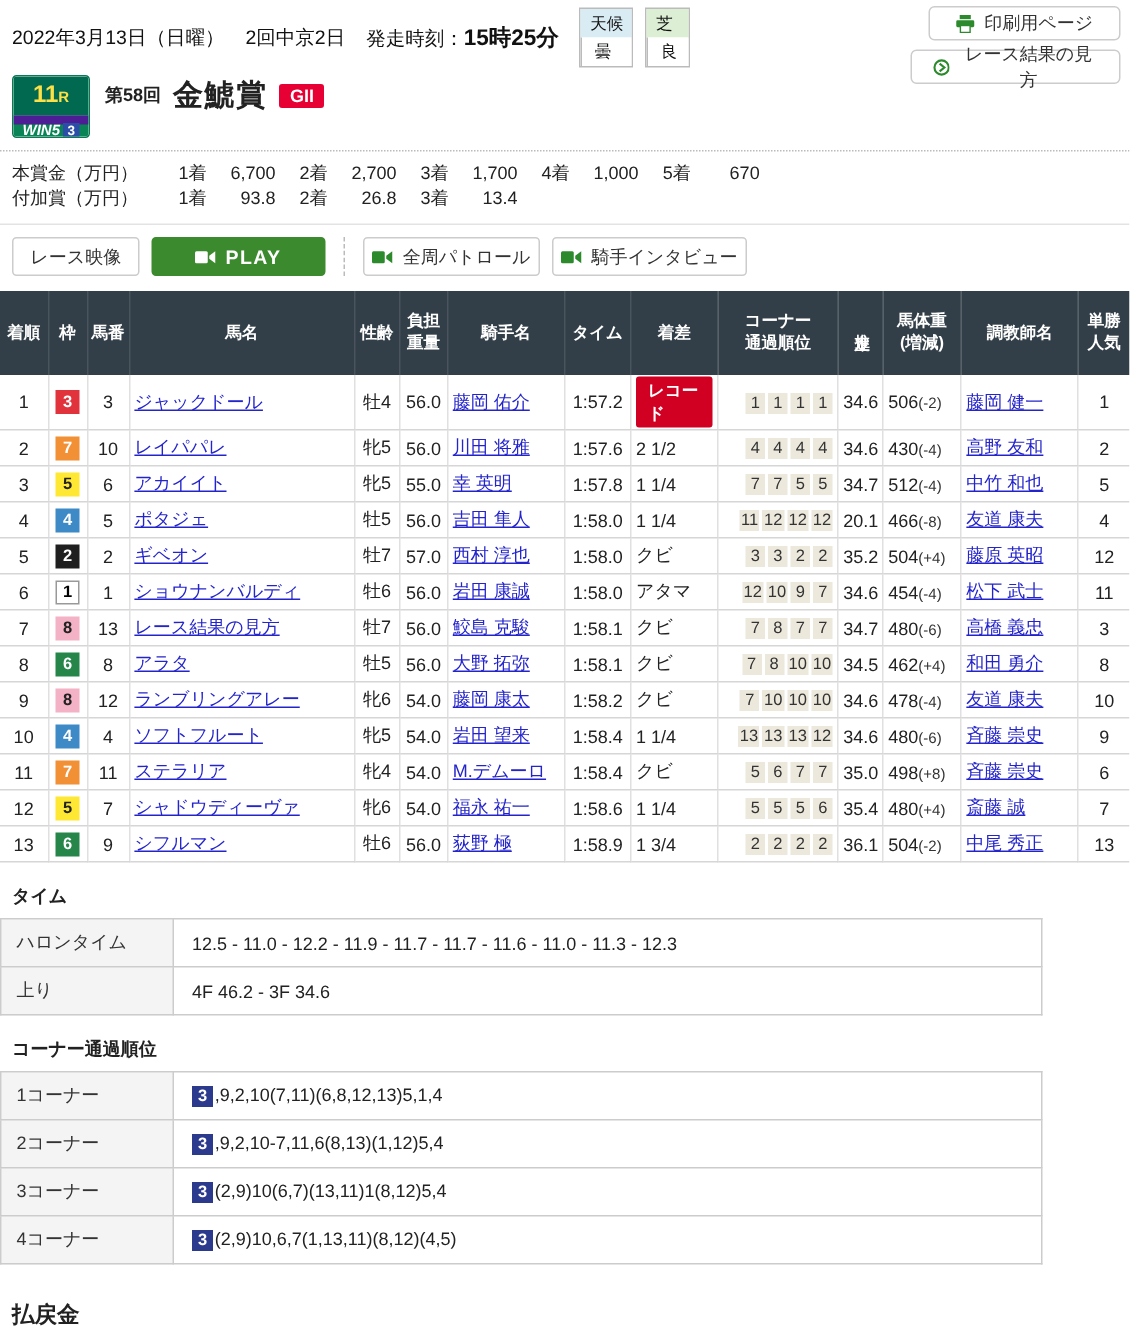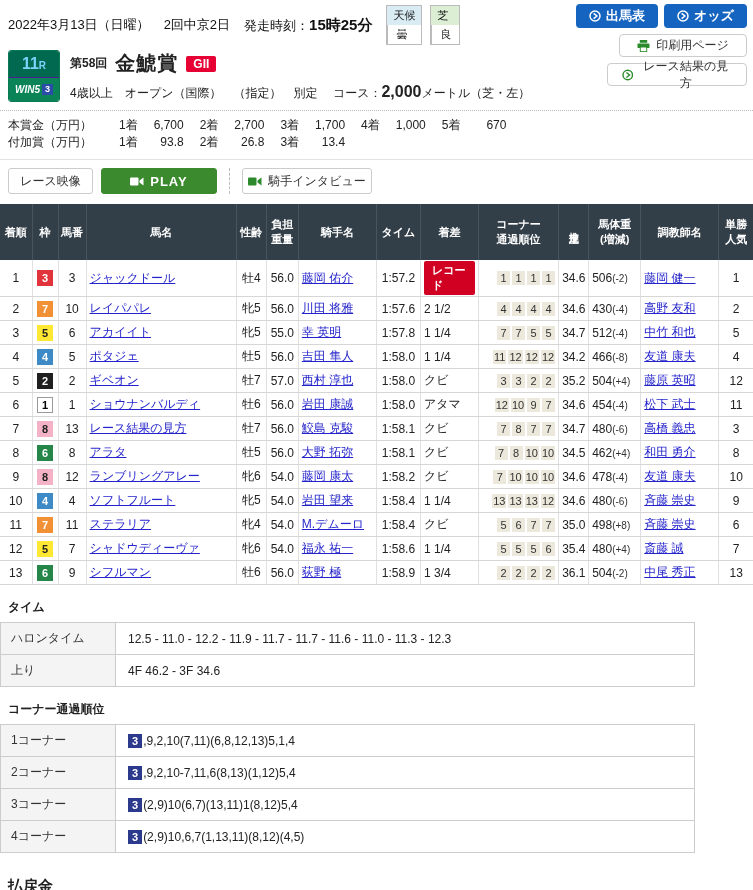--- a/index.html
+++ b/index.html
@@ -27,23 +27,23 @@
   .right-stack{ position:absolute; top:4px; right:6px; display:flex; flex-direction:column; align-items:flex-end; gap:6px; z-index:5; }
   .blue-row{ display:flex; gap:6px; }
   .btn-blue{ display:inline-flex; align-items:center; gap:5px; background:#1464c0; color:#fff; font-weight:bold; font-size:13px; border:none; border-radius:4px; height:24px; padding:0 13px; cursor:pointer; }
   .btn-white{ display:inline-flex; align-items:center; justify-content:center; gap:6px; background:#fff; color:#333; font-size:12px; border:1px solid #ccc; border-radius:4px; height:23px; padding:0 14px; cursor:pointer; }
   .btn-white .gicon{ color:#2c8a2c; }
   .icon-svg{ display:inline-block; vertical-align:middle; }
 
   
   .race-header{ display:flex; padding:3px 8px 8px 8px; border-bottom:1px dotted #bbb; }
   .race-badges{ width:52px; margin-right:10px; border:1px solid #0a7a55; border-radius:3px; overflow:hidden; flex-shrink:0; }
-  .race-no{ background:#00694f; color:#7dd3fc; text-align:center; font-weight:bold; font-size:16px; height:26px; line-height:26px; }
+  .race-no{ background:#00694f; color:#fde047; text-align:center; font-weight:bold; font-size:16px; height:26px; line-height:26px; }
   .race-no .r{ font-size:10px; }
-  .win5{ background:#0a8457; height:24px; display:flex; align-items:center; justify-content:center; gap:2px; border-top:1px solid #4c1d95; }
+  .win5{ background:#0a8457; height:14px; display:flex; align-items:center; justify-content:center; gap:2px; border-top:6px solid #4c1d95; }
   .win5 .w5t{ color:#fff; font-style:italic; font-weight:bold; font-size:10px; letter-spacing:0; }
   .win5 .w5n{ background:#2b4da8; color:#fff; font-size:9px; font-weight:bold; padding:0 3px; line-height:11px; }
   .race-title-row{ display:flex; align-items:center; gap:8px; }
   .race-series{ font-size:12px; font-weight:bold; }
   .race-title{ font-size:20px; font-weight:bold; letter-spacing:1px; }
   .grade-badge{ background:#e60033; color:#fff; font-weight:bold; font-size:12px; padding:1px 7px; border-radius:2px; }
   .race-cond{ margin-top:6px; font-size:12px; color:#222; }
   .race-cond .course-val{ font-size:16px; font-weight:bold; }
 
   
@@ -95,36 +95,20 @@
 
   
   .payout-section{ margin-top:24px; }
   .payout-title-wrap{ border-bottom:1px solid #ddd; margin:0 0 0 0; padding-left:8px; }
   .payout-title{ display:inline-block; font-size:15px; font-weight:bold; padding:0 30px 7px 0; border-bottom:2px solid #24985c; margin-bottom:-1px; }
 </style>
 </head>
 <body>
 
 <div class="right-stack">
-  <div class="blue-row">
-    <button class="btn-blue">
-      <svg class="icon-svg" width="12" height="12" viewBox="0 0 13 13">
-          <circle cx="6.5" cy="6.5" r="5.4" fill="none" stroke="#fff" stroke-width="1.6"></circle>
-          <path d="M5 3.6 L8.6 6.5 L5 9.4" fill="none" stroke="#fff" stroke-width="1.6"></path>
-        </svg>
-      <span>出馬表</span>
-    </button>
-    <button class="btn-blue">
-      <svg class="icon-svg" width="12" height="12" viewBox="0 0 13 13">
-          <circle cx="6.5" cy="6.5" r="5.4" fill="none" stroke="#fff" stroke-width="1.6"></circle>
-          <path d="M5 3.6 L8.6 6.5 L5 9.4" fill="none" stroke="#fff" stroke-width="1.6"></path>
-        </svg>
-      <span>オッズ</span>
-    </button>
-  </div>
   <button class="btn-white" style="width:128px">
     <svg class="icon-svg gicon" width="13" height="12" viewBox="0 0 14 13" fill="currentColor">
         <rect x="3" y="0" width="8" height="3"></rect>
         <rect x="0.5" y="3.8" width="13" height="5" rx="1"></rect>
         <rect x="3.5" y="7.6" width="7" height="5" fill="#fff" stroke="currentColor" stroke-width="1"></rect>
       </svg>
     <span>印刷用ページ</span>
   </button>
   <button class="btn-white" style="width:140px">
     <svg class="icon-svg gicon" width="12" height="12" viewBox="0 0 13 13">
@@ -156,24 +140,20 @@
       <span class="w5t">WIN5</span>
       <span class="w5n">3</span>
     </div>
   </div>
   <div>
     <div class="race-title-row">
       <span class="race-series">第58回</span>
       <span class="race-title">金鯱賞</span>
       <span class="grade-badge">GII</span>
     </div>
-    <div class="race-cond">
-      <span>4歳以上　オープン（国際）　（指定）　別定</span>　
-      <span>コース：</span><span class="course-val">2,000</span><span>メートル（芝・左）</span>
-    </div>
   </div>
 </div>
 
 <div class="prize">
   <div class="prize-row">
     <span class="prize-label">本賞金（万円）</span>
     <span class="prize-vals" id="prize-main-values"><span class="place">1着</span><span class="amt">6,700</span><span class="place">2着</span><span class="amt">2,700</span><span class="place">3着</span><span class="amt">1,700</span><span class="place">4着</span><span class="amt">1,000</span><span class="place">5着</span><span class="amt">670</span></span>
   </div>
   <div class="prize-row">
     <span class="prize-label">付加賞（万円）</span>
@@ -186,20 +166,27 @@
       <span>レース映像</span>
     </button>
   <button class="vbtn btn-play">
     <svg class="icon-svg" width="14" height="11" viewBox="0 0 14 11" fill="#fff">
         <rect x="0" y="1.5" width="8.5" height="8" rx="1"></rect>
         <path d="M9.5 4.5 L13.5 1.5 V9.5 L9.5 6.5 Z"></path>
       </svg>
     <span>PLAY</span>
   </button>
   <span class="vsep"></span>
+  <button class="vbtn" style="width:118px">
+    <svg class="icon-svg gicon" width="14" height="11" viewBox="0 0 14 11" fill="currentColor">
+        <rect x="0" y="1.5" width="8.5" height="8" rx="1"></rect>
+        <path d="M9.5 4.5 L13.5 1.5 V9.5 L9.5 6.5 Z"></path>
+      </svg>
+    <span>全周パトロール</span>
+  </button>
   <button class="vbtn" style="width:130px">
     <svg class="icon-svg gicon" width="14" height="11" viewBox="0 0 14 11" fill="currentColor">
         <rect x="0" y="1.5" width="8.5" height="8" rx="1"></rect>
         <path d="M9.5 4.5 L13.5 1.5 V9.5 L9.5 6.5 Z"></path>
       </svg>
     <span>騎手インタビュー</span>
   </button>
 </div>
 
 <table class="results">
@@ -290,21 +277,21 @@
         <td class="c">4</td>
         <td class="c"><span class="waku w4">4</span></td>
         <td class="c">5</td>
         <td class="l"><a class="link">ポタジェ</a></td>
         <td class="c">牡5</td>
         <td class="c">56.0</td>
         <td class="l"><a class="link">吉田 隼人</a></td>
         <td class="c">1:58.0</td>
         <td class="l">1 1/4</td>
         <td class="r"><span class="cbox">11</span><span class="cbox">12</span><span class="cbox">12</span><span class="cbox">12</span></td>
-        <td class="c">34.2</td>
+        <td class="c">20.1</td>
         <td class="l pl">466<span class="small">(-8)</span></td>
         <td class="l"><a class="link">友道 康夫</a></td>
         <td class="c">4</td>
       </tr>
       <tr>
         <td class="c">5</td>
         <td class="c"><span class="waku w2">2</span></td>
         <td class="c">2</td>
         <td class="l"><a class="link">ギベオン</a></td>
         <td class="c">牡7</td>

